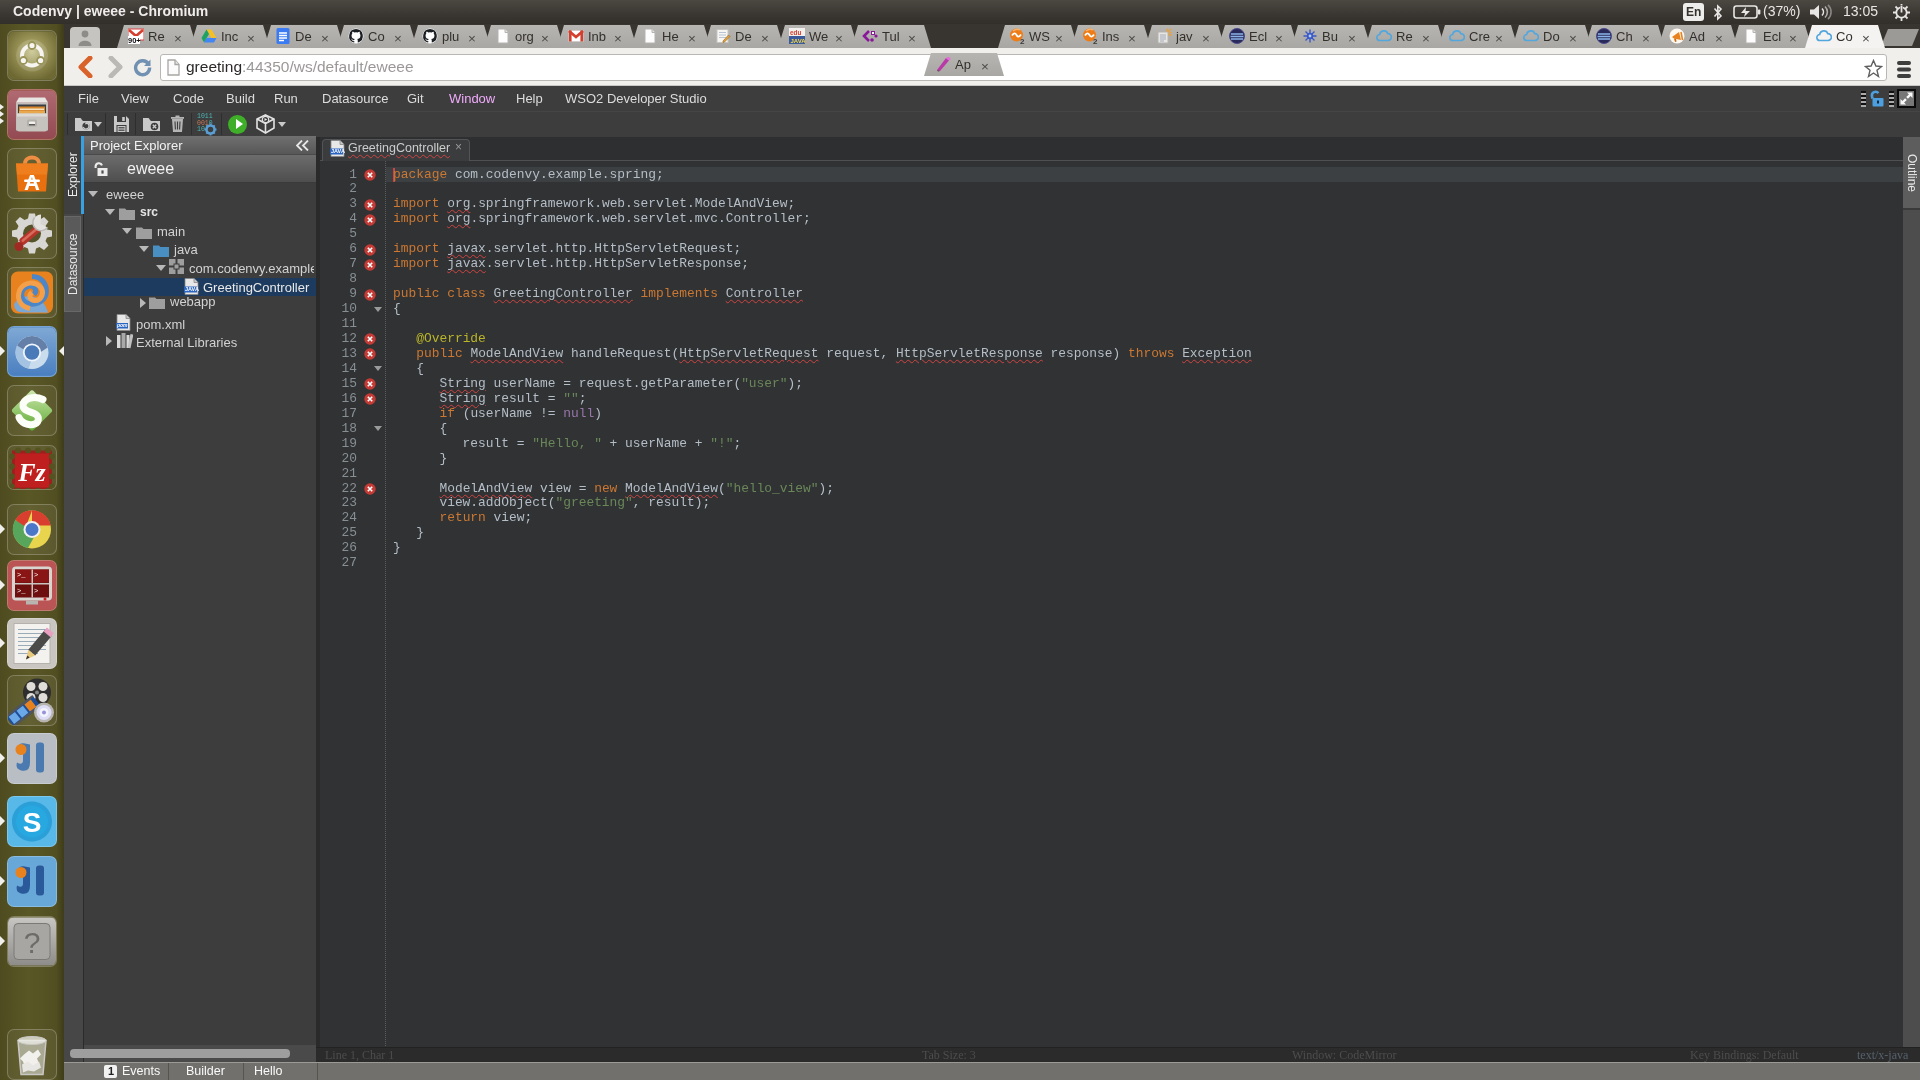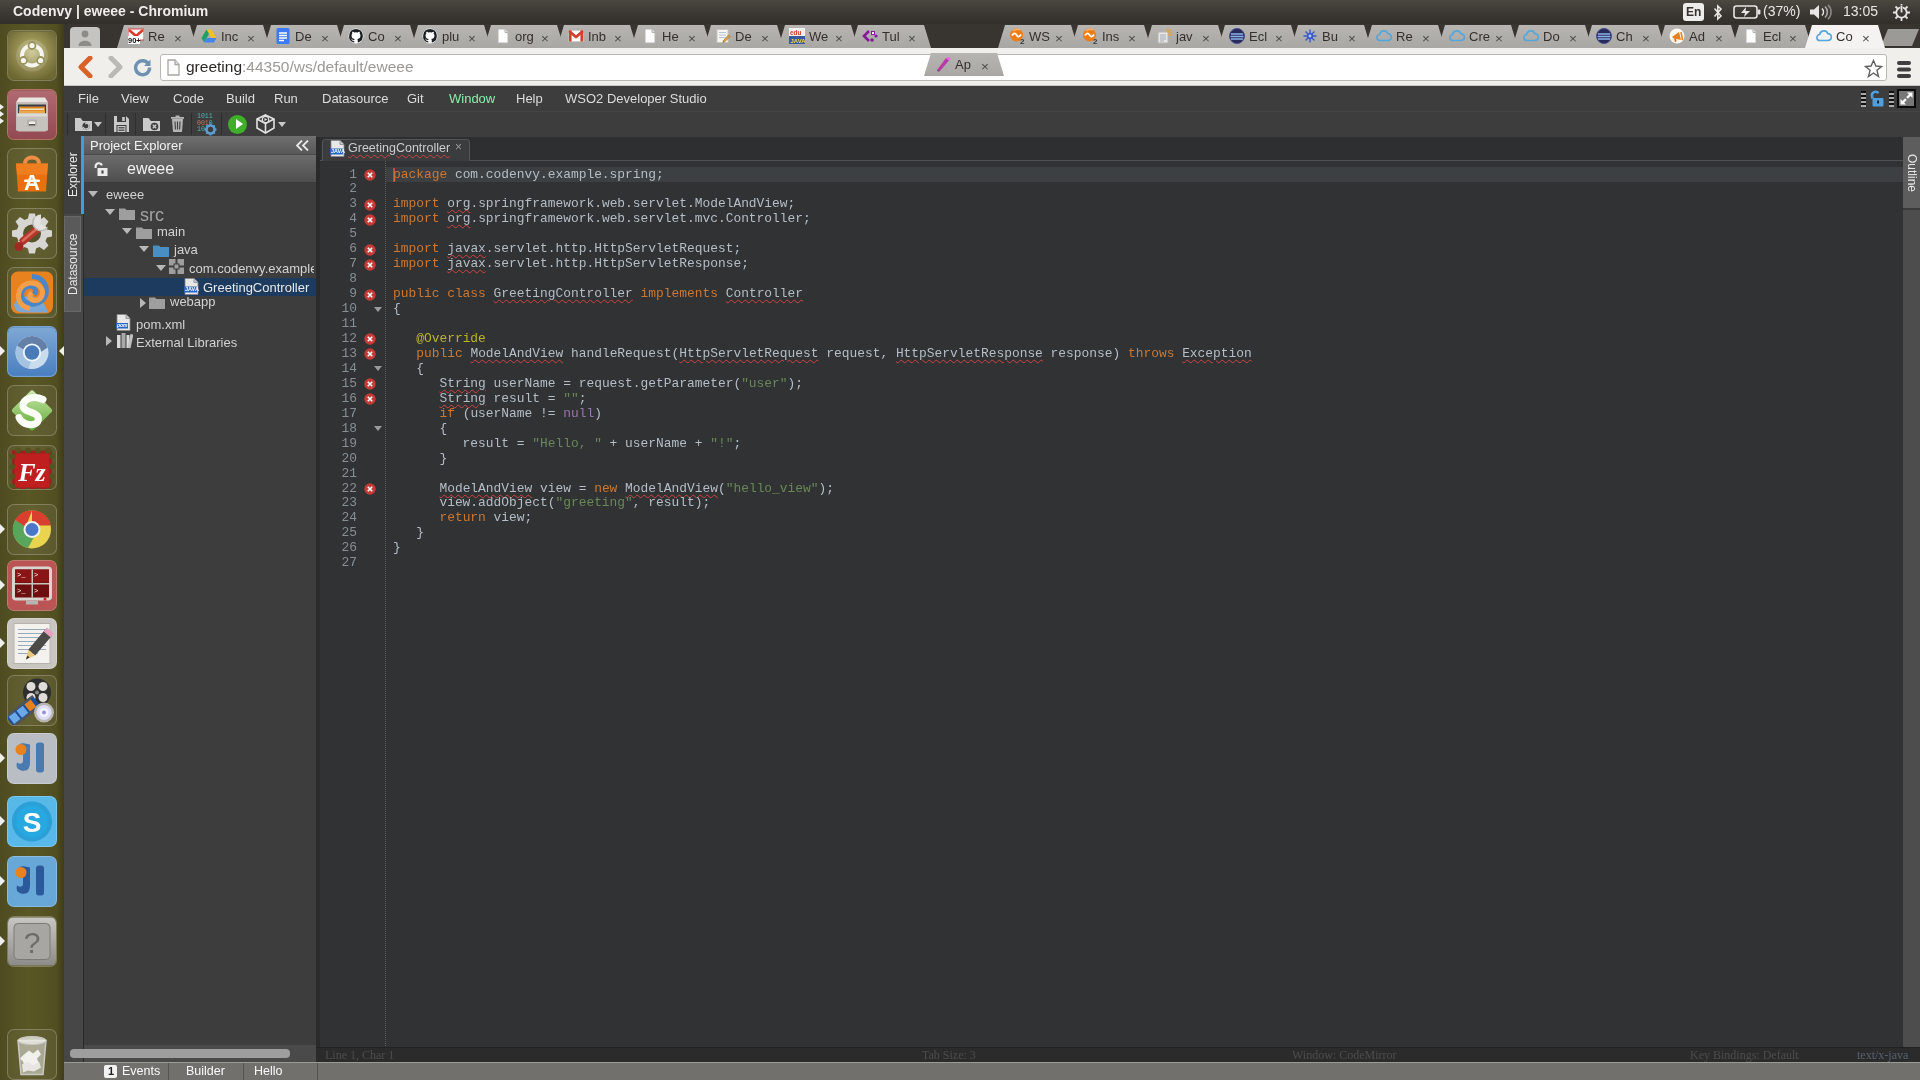--- a/index.html
+++ b/index.html
@@ -501,21 +501,21 @@
 </svg>
 <div class="abs" style="left:1897px;top:61px;width:14px;height:3.5px;border-radius:2px;background:#3e3e3e;box-shadow:0 6.5px 0 #3e3e3e, 0 13px 0 #3e3e3e;"></div>
 <div class="abs" style="left:64px;top:86px;width:1856px;height:25px;background:#3d3d3d;"></div>
     <div class="abs nw" style="left:78px;top:91px;font-size:13px;color:#dcdcdc;">File</div>
     <div class="abs nw" style="left:121px;top:91px;font-size:13px;color:#dcdcdc;">View</div>
     <div class="abs nw" style="left:173px;top:91px;font-size:13px;color:#dcdcdc;">Code</div>
     <div class="abs nw" style="left:226px;top:91px;font-size:13px;color:#dcdcdc;">Build</div>
     <div class="abs nw" style="left:274px;top:91px;font-size:13px;color:#dcdcdc;">Run</div>
     <div class="abs nw" style="left:322px;top:91px;font-size:13px;color:#dcdcdc;">Datasource</div>
     <div class="abs nw" style="left:407px;top:91px;font-size:13px;color:#dcdcdc;">Git</div>
-    <div class="abs nw" style="left:449px;top:91px;font-size:13px;color:#86efac;">Window</div>
+    <div class="abs nw" style="left:449px;top:91px;font-size:13px;color:#f0abfc;">Window</div>
     <div class="abs nw" style="left:516px;top:91px;font-size:13px;color:#dcdcdc;">Help</div>
     <div class="abs nw" style="left:565px;top:91px;font-size:13px;color:#dcdcdc;">WSO2 Developer Studio</div>
 <div class="abs" style="left:1861px;top:91px;width:5px;height:16px;background:repeating-linear-gradient(#111 0px,#111 2px,#aaa 2px,#aaa 4px);"></div>
 <svg class="abs" style="left:1868px;top:89px;" width="19" height="19" viewBox="0 0 19 19">
  <path d="M4 9 L4 6.5 A3.7 3.7 0 0 1 11 5" stroke="#4d9fe0" stroke-width="2.6" fill="none" transform="rotate(-14 7 7)"></path>
  <rect x="4.5" y="9" width="11" height="8.5" rx="1" fill="#4d9fe0"></rect>
  <path d="M10 11.5 L10 14.5" stroke="#16293c" stroke-width="2"></path>
 </svg>
 <div class="abs" style="left:1889px;top:91px;width:5px;height:16px;background:repeating-linear-gradient(#111 0px,#111 2px,#aaa 2px,#aaa 4px);"></div>
 <div class="abs" style="left:1897px;top:89px;width:19px;height:19px;background:#777;border:2px solid #0a0a0a;">
@@ -594,21 +594,21 @@
  <rect x="8.4" y="9.4" width="2.2" height="3.2" fill="#4e4e4e"></rect>
 </svg>
 <div class="abs nw" style="left:127px;top:160px;font-size:16px;color:#f2f2f2;">eweee</div>
 <div class="abs" style="left:84px;top:278px;width:232px;height:18px;background:#1d3b5e;"></div>
     <div class="abs" style="left:88px;top:191px;width:0;height:0;border-top:6px solid #b8b8b8;border-left:5px solid transparent;border-right:5px solid transparent;"></div>
     <div class="abs nw" style="left:106px;top:187px;font-size:13px;color:#d2d2d2;">eweee</div>
     <div class="abs" style="left:105px;top:209px;width:0;height:0;border-top:6px solid #b8b8b8;border-left:5px solid transparent;border-right:5px solid transparent;"></div>
     <svg class="abs" style="left:119px;top:207px;" width="16" height="13" viewBox="0 0 16 13">
       <path d="M0 1.5 L6 1.5 L7.5 3 L16 3 L16 13 L0 13 Z" fill="#9e9e9e"></path>
     </svg>
-    <div class="abs nw" style="left:140px;top:205px;font-size:18px;color:#a3a3a3;">src</div>
+    <div class="abs nw" style="left:140px;top:205px;font-size:12px;color:#e5e5e5;font-weight:bold;">src</div>
     <div class="abs" style="left:122px;top:228px;width:0;height:0;border-top:6px solid #b8b8b8;border-left:5px solid transparent;border-right:5px solid transparent;"></div>
     <svg class="abs" style="left:136px;top:226px;" width="16" height="13" viewBox="0 0 16 13">
       <path d="M0 1.5 L6 1.5 L7.5 3 L16 3 L16 13 L0 13 Z" fill="#9e9e9e"></path>
     </svg>
     <div class="abs nw" style="left:157px;top:224px;font-size:13px;color:#d2d2d2;">main</div>
     <div class="abs" style="left:139px;top:246px;width:0;height:0;border-top:6px solid #b8b8b8;border-left:5px solid transparent;border-right:5px solid transparent;"></div>
     <svg class="abs" style="left:153px;top:244px;" width="16" height="13" viewBox="0 0 16 13">
       <path d="M0 1.5 L6 1.5 L7.5 3 L16 3 L16 13 L0 13 Z" fill="#4a8fc2"></path>
     </svg>
     <div class="abs nw" style="left:174px;top:242px;font-size:13px;color:#d2d2d2;">java</div>

